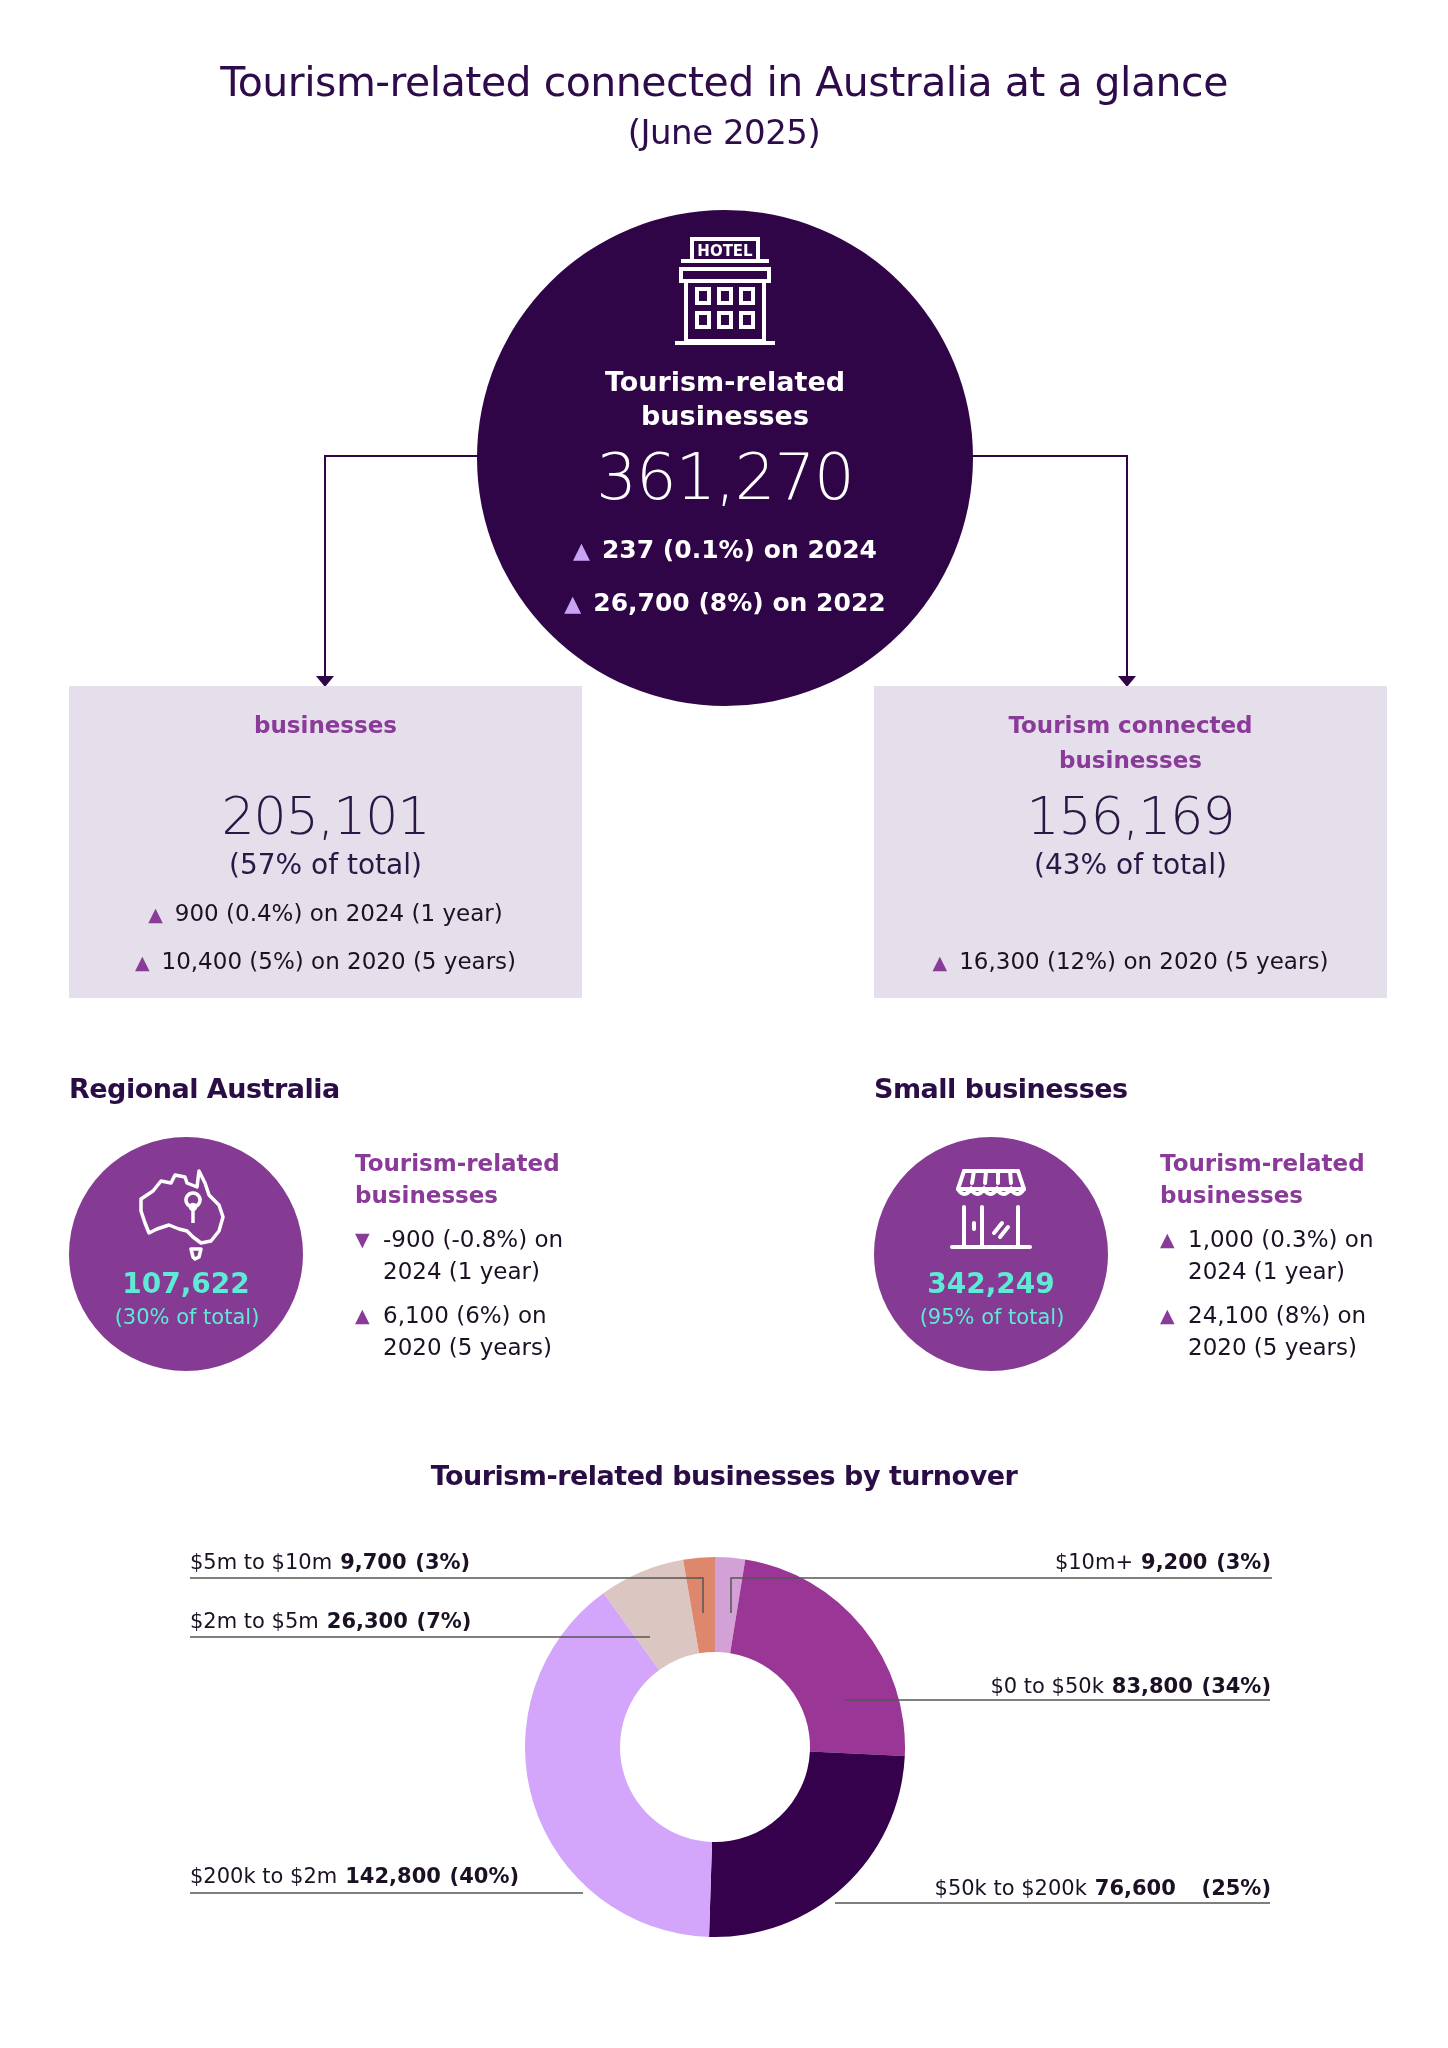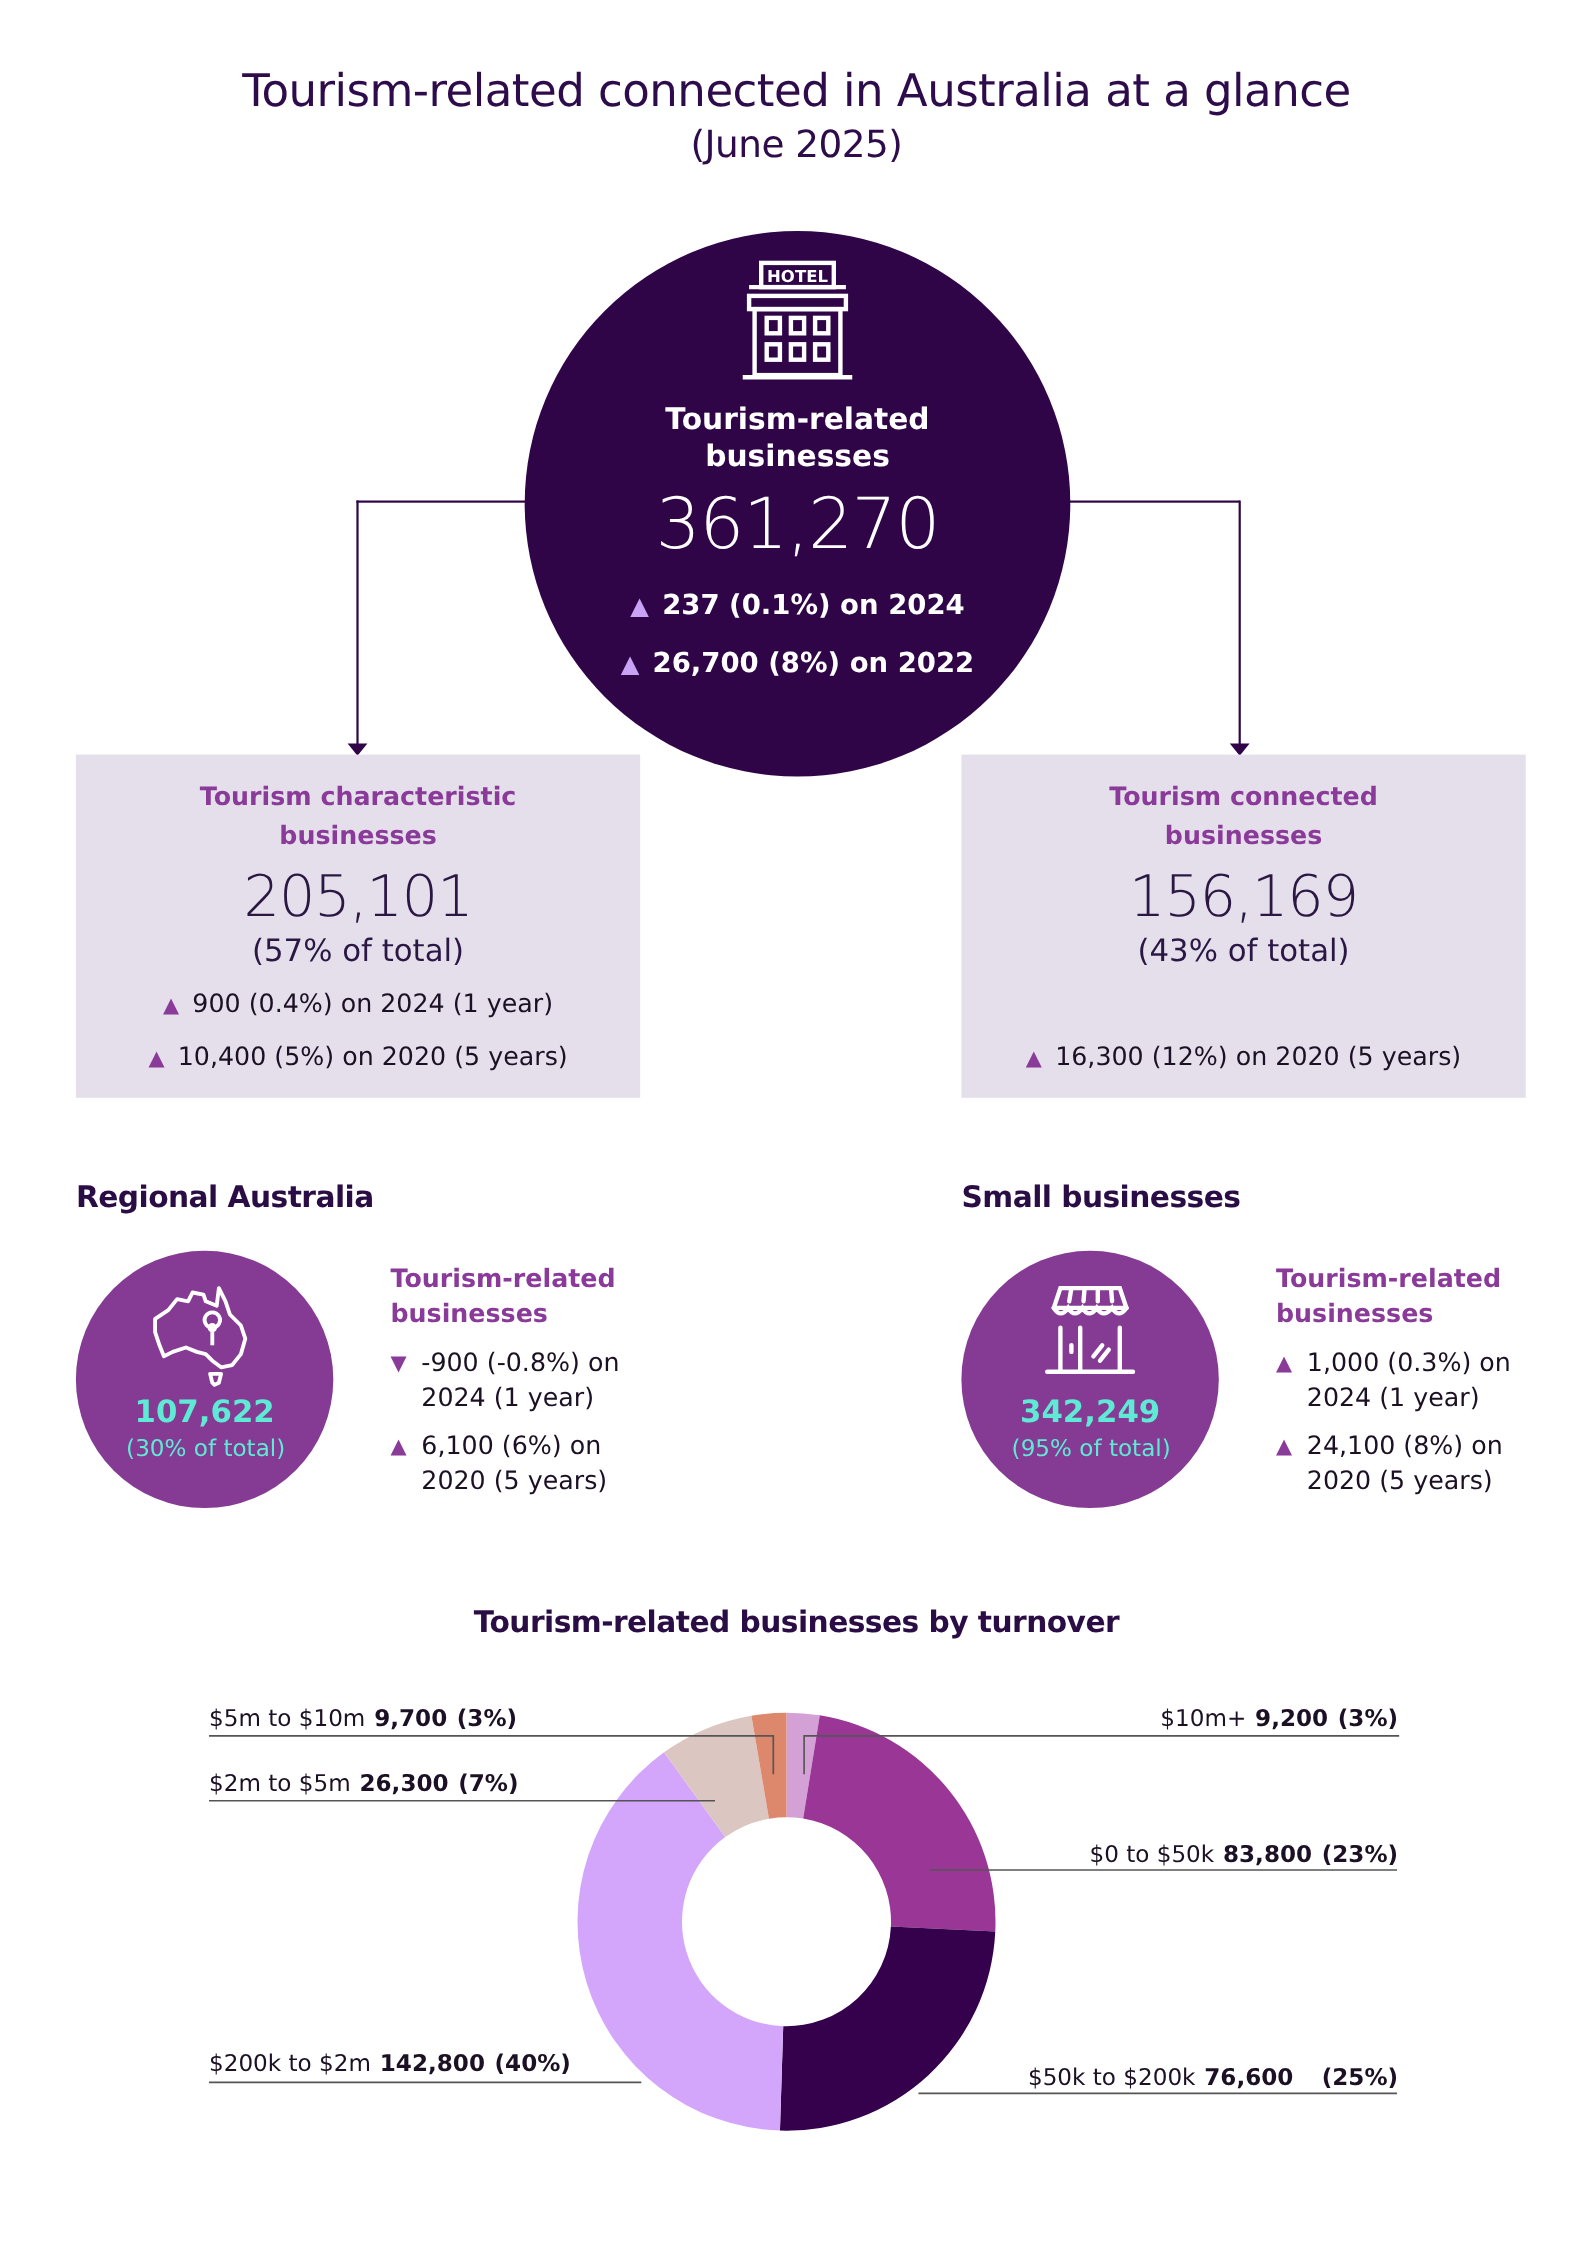--- a/index.html
+++ b/index.html
@@ -85,21 +85,20 @@
     <div>Tourism-related</div>
     <div>businesses</div>
   </div>
   <div class="value">361,270</div>
   <div class="chg c1"><span class="tri">▲</span><span>237 (0.1%) on 2024</span></div>
   <div class="chg c2"><span class="tri">▲</span><span>26,700 (8%) on 2022</span></div>
 </div>
 
 <div class="box left">
   <div class="bt">
-    <div>Tourism characteristic</div>
     <div>businesses</div>
   </div>
   <div class="bv">205,101</div>
   <div class="bp">(57% of total)</div>
   <div class="bl l1"><span class="tri-p">▲</span><span>900 (0.4%) on 2024 (1 year)</span></div>
   <div class="bl l2"><span class="tri-p">▲</span><span>10,400 (5%) on 2020 (5 years)</span></div>
 </div>
 
 <div class="box right">
   <div class="bt">
@@ -193,15 +192,15 @@
     <polyline points="731,1613 731,1578 1272,1578"></polyline>
     <polyline points="190,1637 650,1637"></polyline>
     <polyline points="845,1700 1270,1700"></polyline>
     <polyline points="190,1893 583,1893"></polyline>
     <polyline points="835,1903 1270,1903"></polyline>
   </g>
 </svg>
 <div class="lbl" style="left:190px; top:1550px;"><span>$5m to $10m</span><b>9,700</b> <b style="margin-left:2px">(3%)</b></div>
 <div class="lbl" style="left:190px; top:1609px;"><span>$2m to $5m</span><b>26,300</b> <b style="margin-left:2px">(7%)</b></div>
 <div class="lbl" style="right:177px; top:1550px;"><span>$10m+</span><b>9,200</b> <b style="margin-left:2px">(3%)</b></div>
-<div class="lbl" style="right:177px; top:1674px;"><span>$0 to $50k</span><b>83,800</b> <b style="margin-left:2px">(23%)</b></div>
+<div class="lbl" style="right:177px; top:1674px;"><span>$0 to $50k</span><b>83,800</b> <b style="margin-left:2px">(34%)</b></div>
 <div class="lbl" style="left:190px; top:1864px;"><span>$200k to $2m</span><b>142,800</b> <b style="margin-left:2px">(40%)</b></div>
 <div class="lbl" style="right:177px; top:1876px;"><span>$50k to $200k</span><b>76,600</b> <b style="margin-left:19px">(25%)</b></div>
 
 </body></html>

